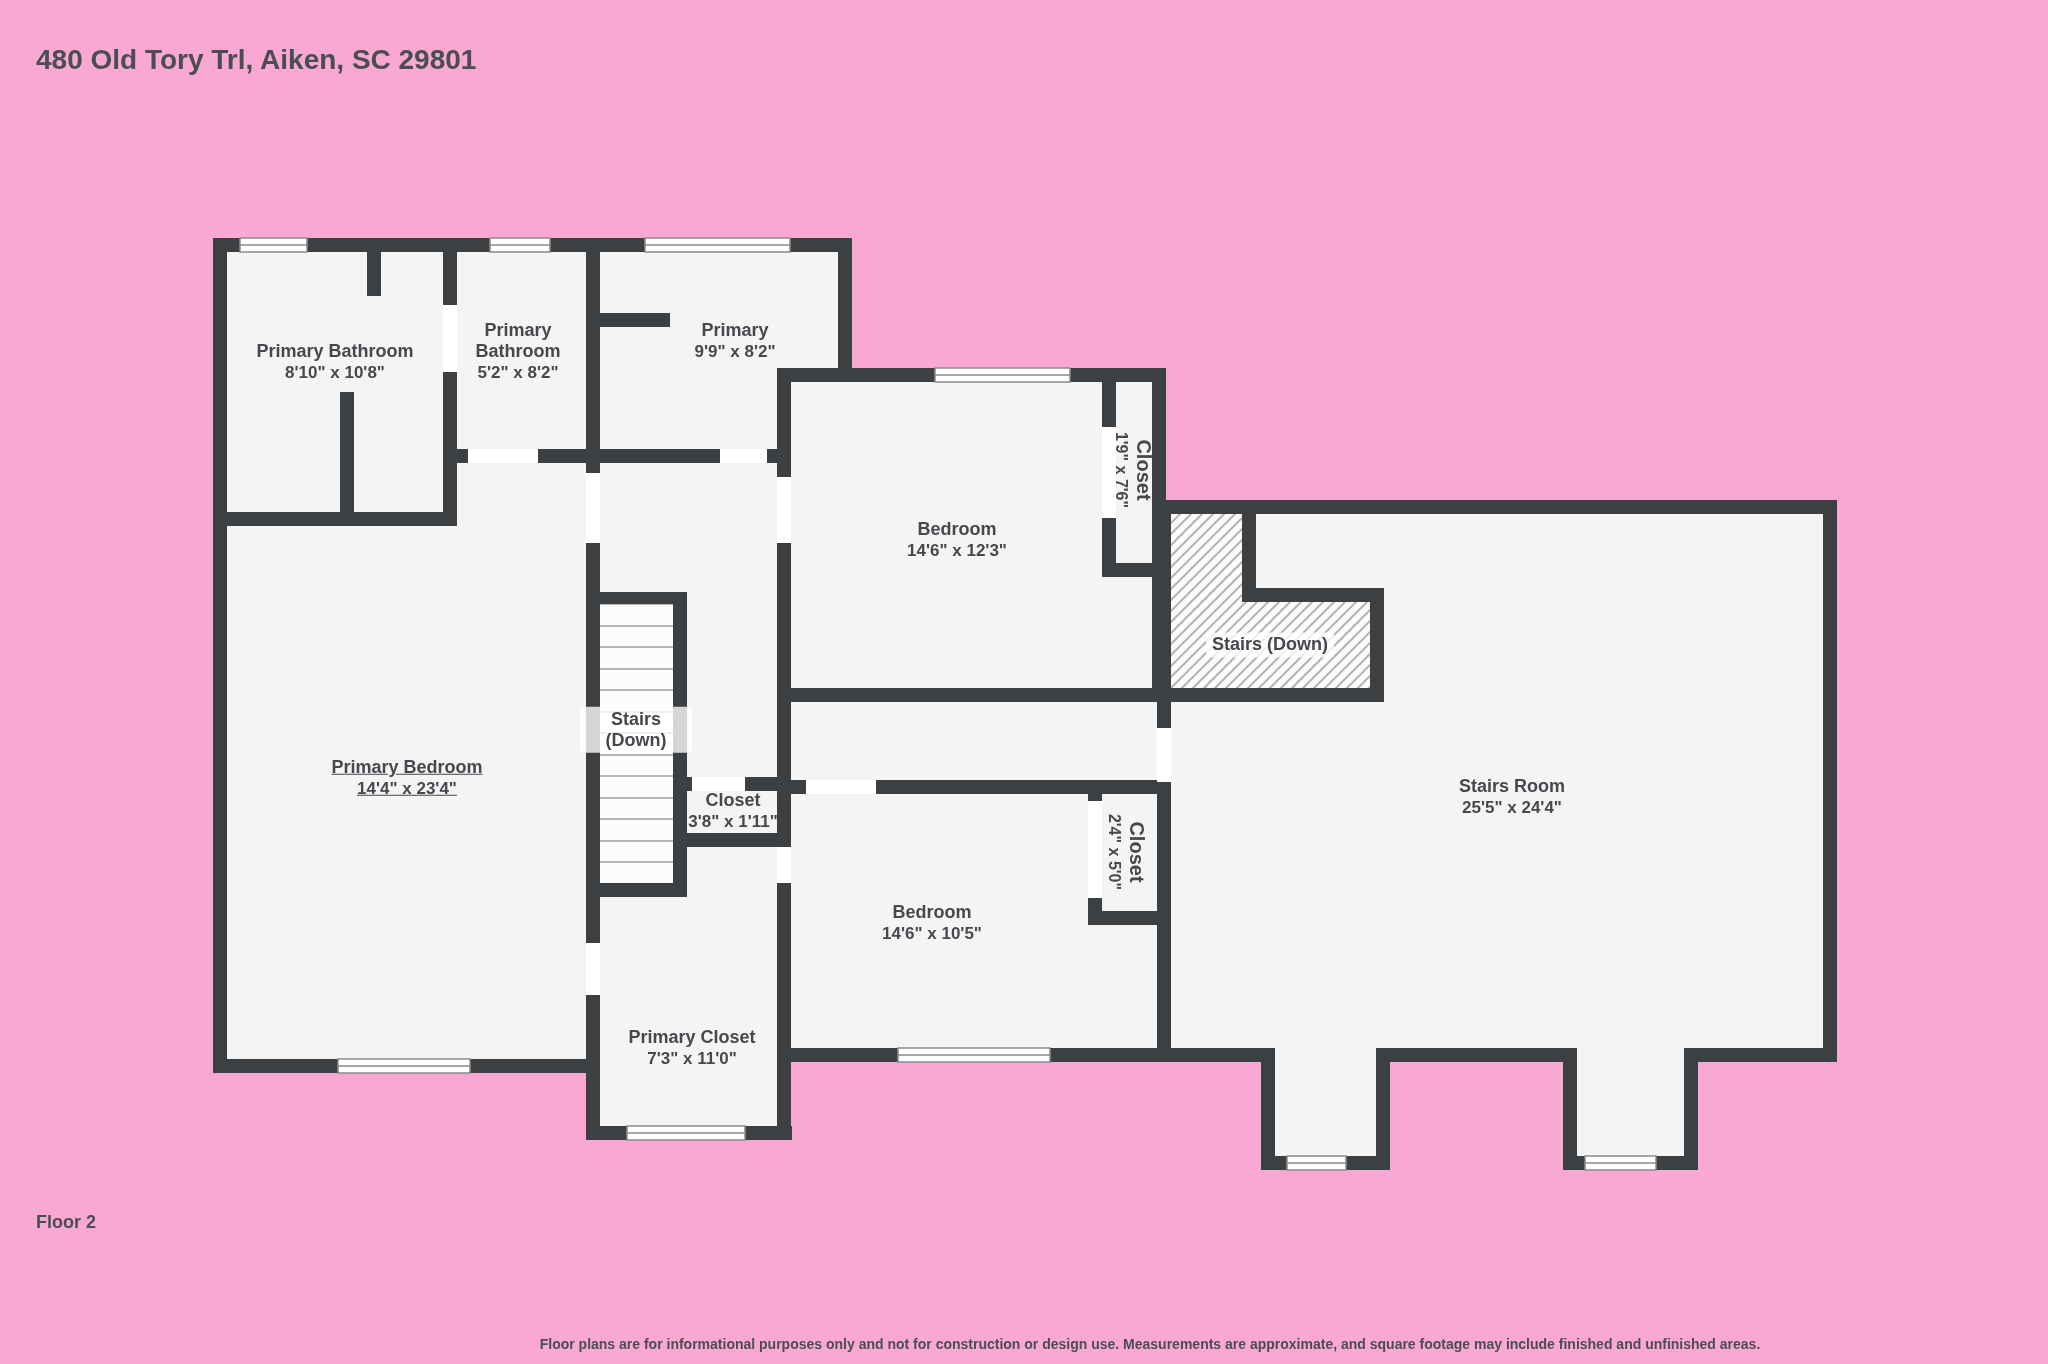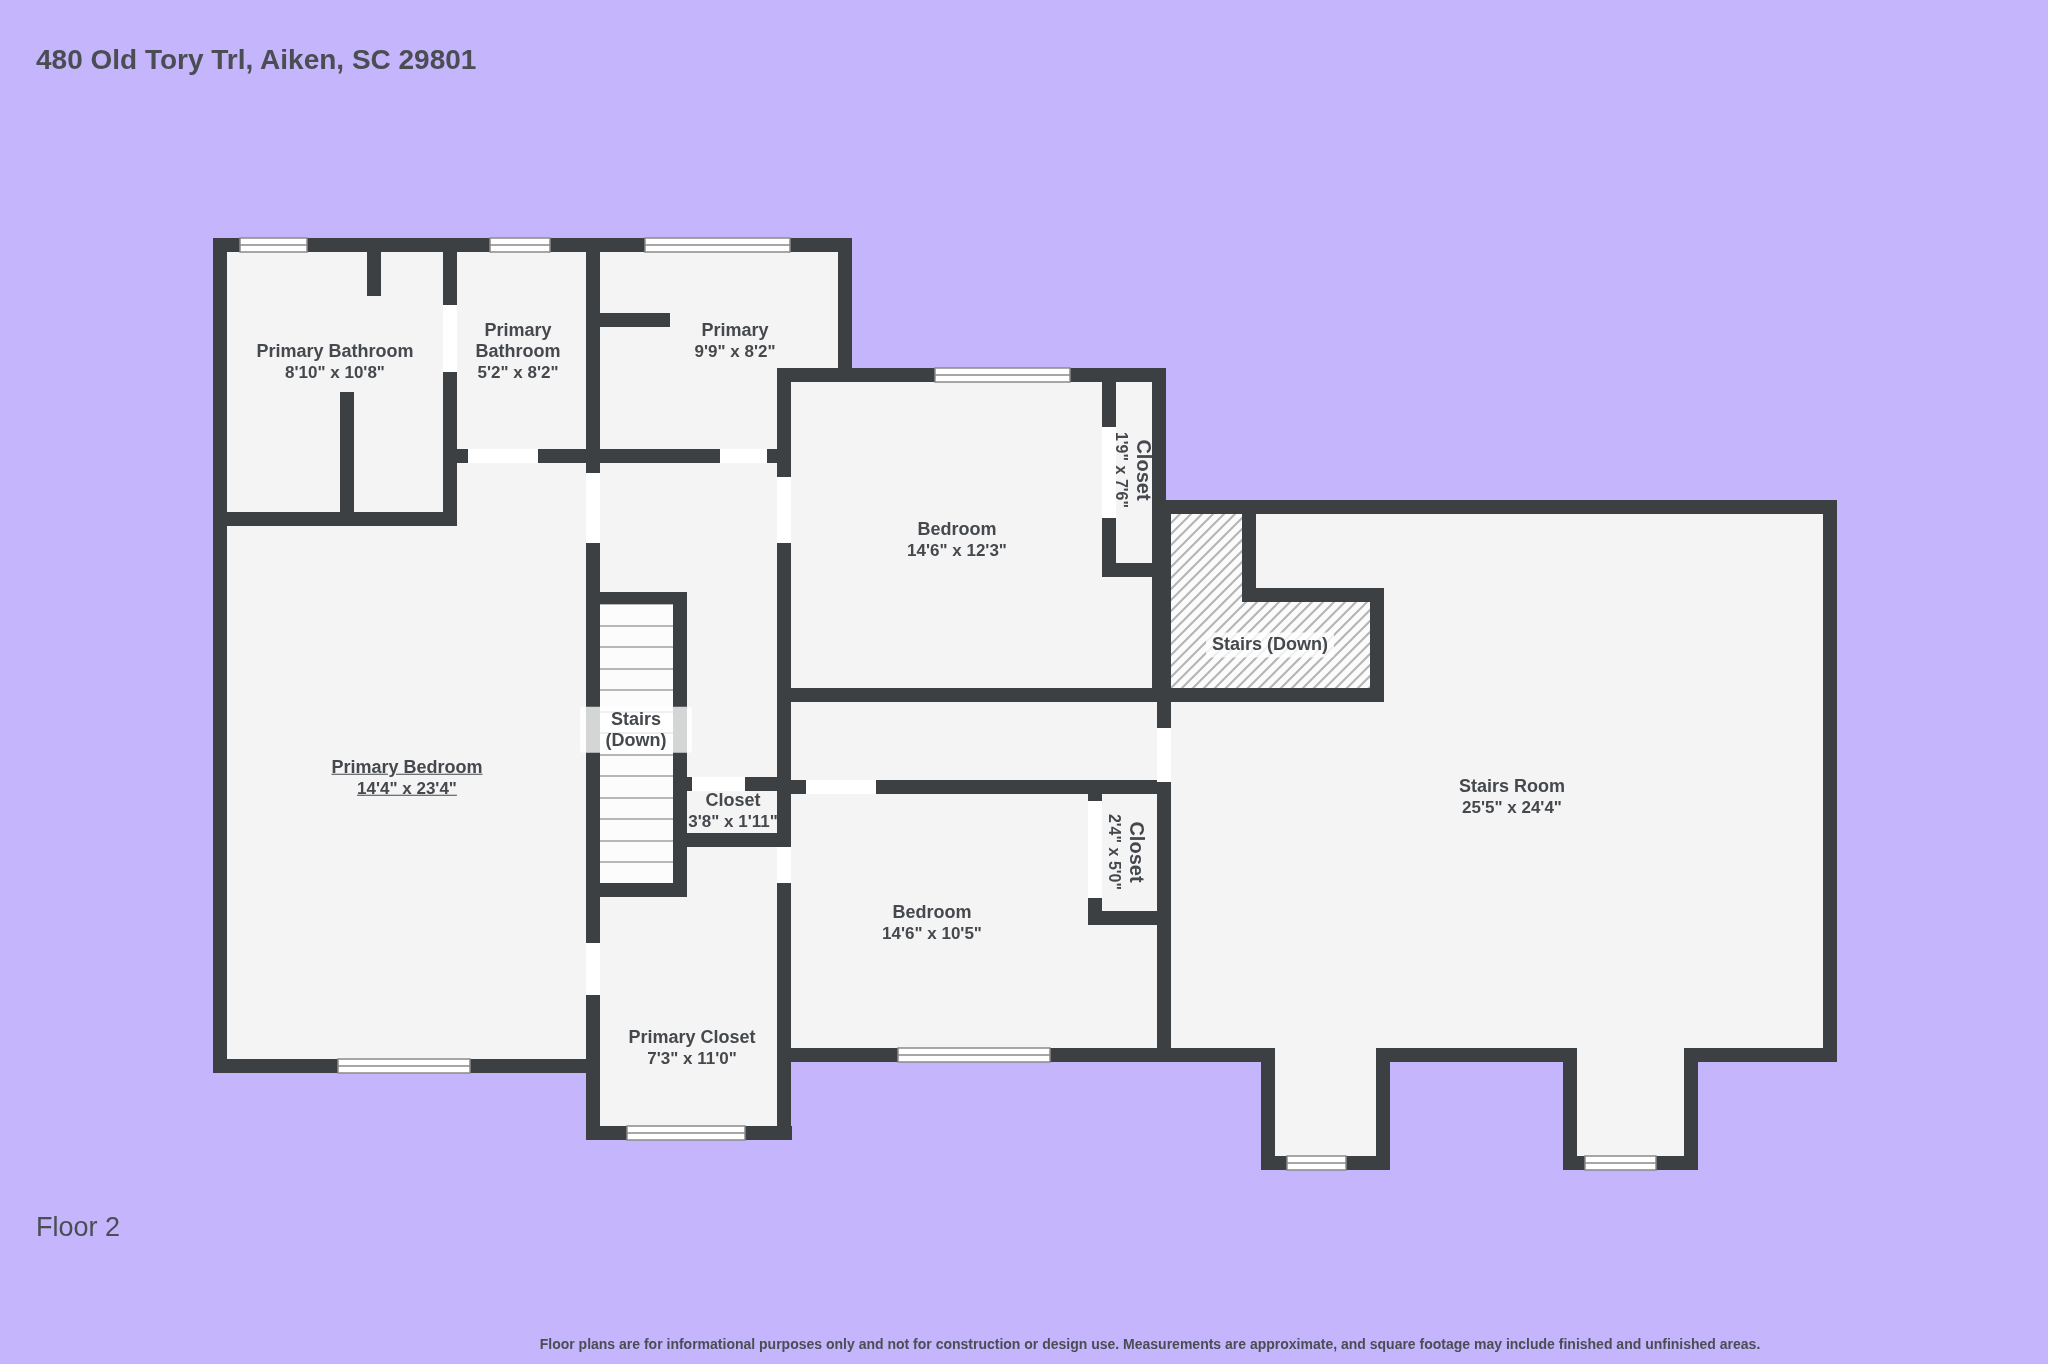--- a/index.html
+++ b/index.html
@@ -1,20 +1,20 @@
 <!DOCTYPE html>
 <html><head>
 <meta charset="utf-8">
 <style>
   html,body{margin:0;padding:0;background:#ffffff;}
   body{font-family:"Liberation Sans", sans-serif;}
-  #stage{position:relative;width:2048px;height:1364px;background:#c4b5fd;overflow:hidden;}
+  #stage{position:relative;width:2048px;height:1364px;background:#f9a8d4;overflow:hidden;}
   #plan-svg{position:absolute;left:0;top:0;}
   .title{position:absolute;left:36px;top:44px;font-size:28px;font-weight:700;color:#4a4e52;}
-  .floor-label{position:absolute;left:36px;top:1212px;font-size:27px;font-weight:400;color:#4a4e52;}
+  .floor-label{position:absolute;left:36px;top:1212px;font-size:18px;font-weight:700;color:#4a4e52;}
   .disclaimer{position:absolute;left:1150px;top:1336px;transform:translateX(-50%);
       font-size:14px;font-weight:700;color:#4a4e52;white-space:nowrap;}
   .room-label{position:absolute;transform:translate(-50%,-50%);text-align:center;
       color:#45494d;white-space:nowrap;z-index:3;}
   .room-label .nm{font-size:18px;font-weight:700;line-height:1.18;}
   .room-label .dm{font-size:17px;font-weight:700;line-height:1.25;}
   .room-label.small .nm{font-size:20px;}
   .room-label.small .dm{font-size:16px;}
   .room-label.wrap{white-space:normal;width:124px;}
   .room-label.wrap-stairs{white-space:normal;width:100px;}

